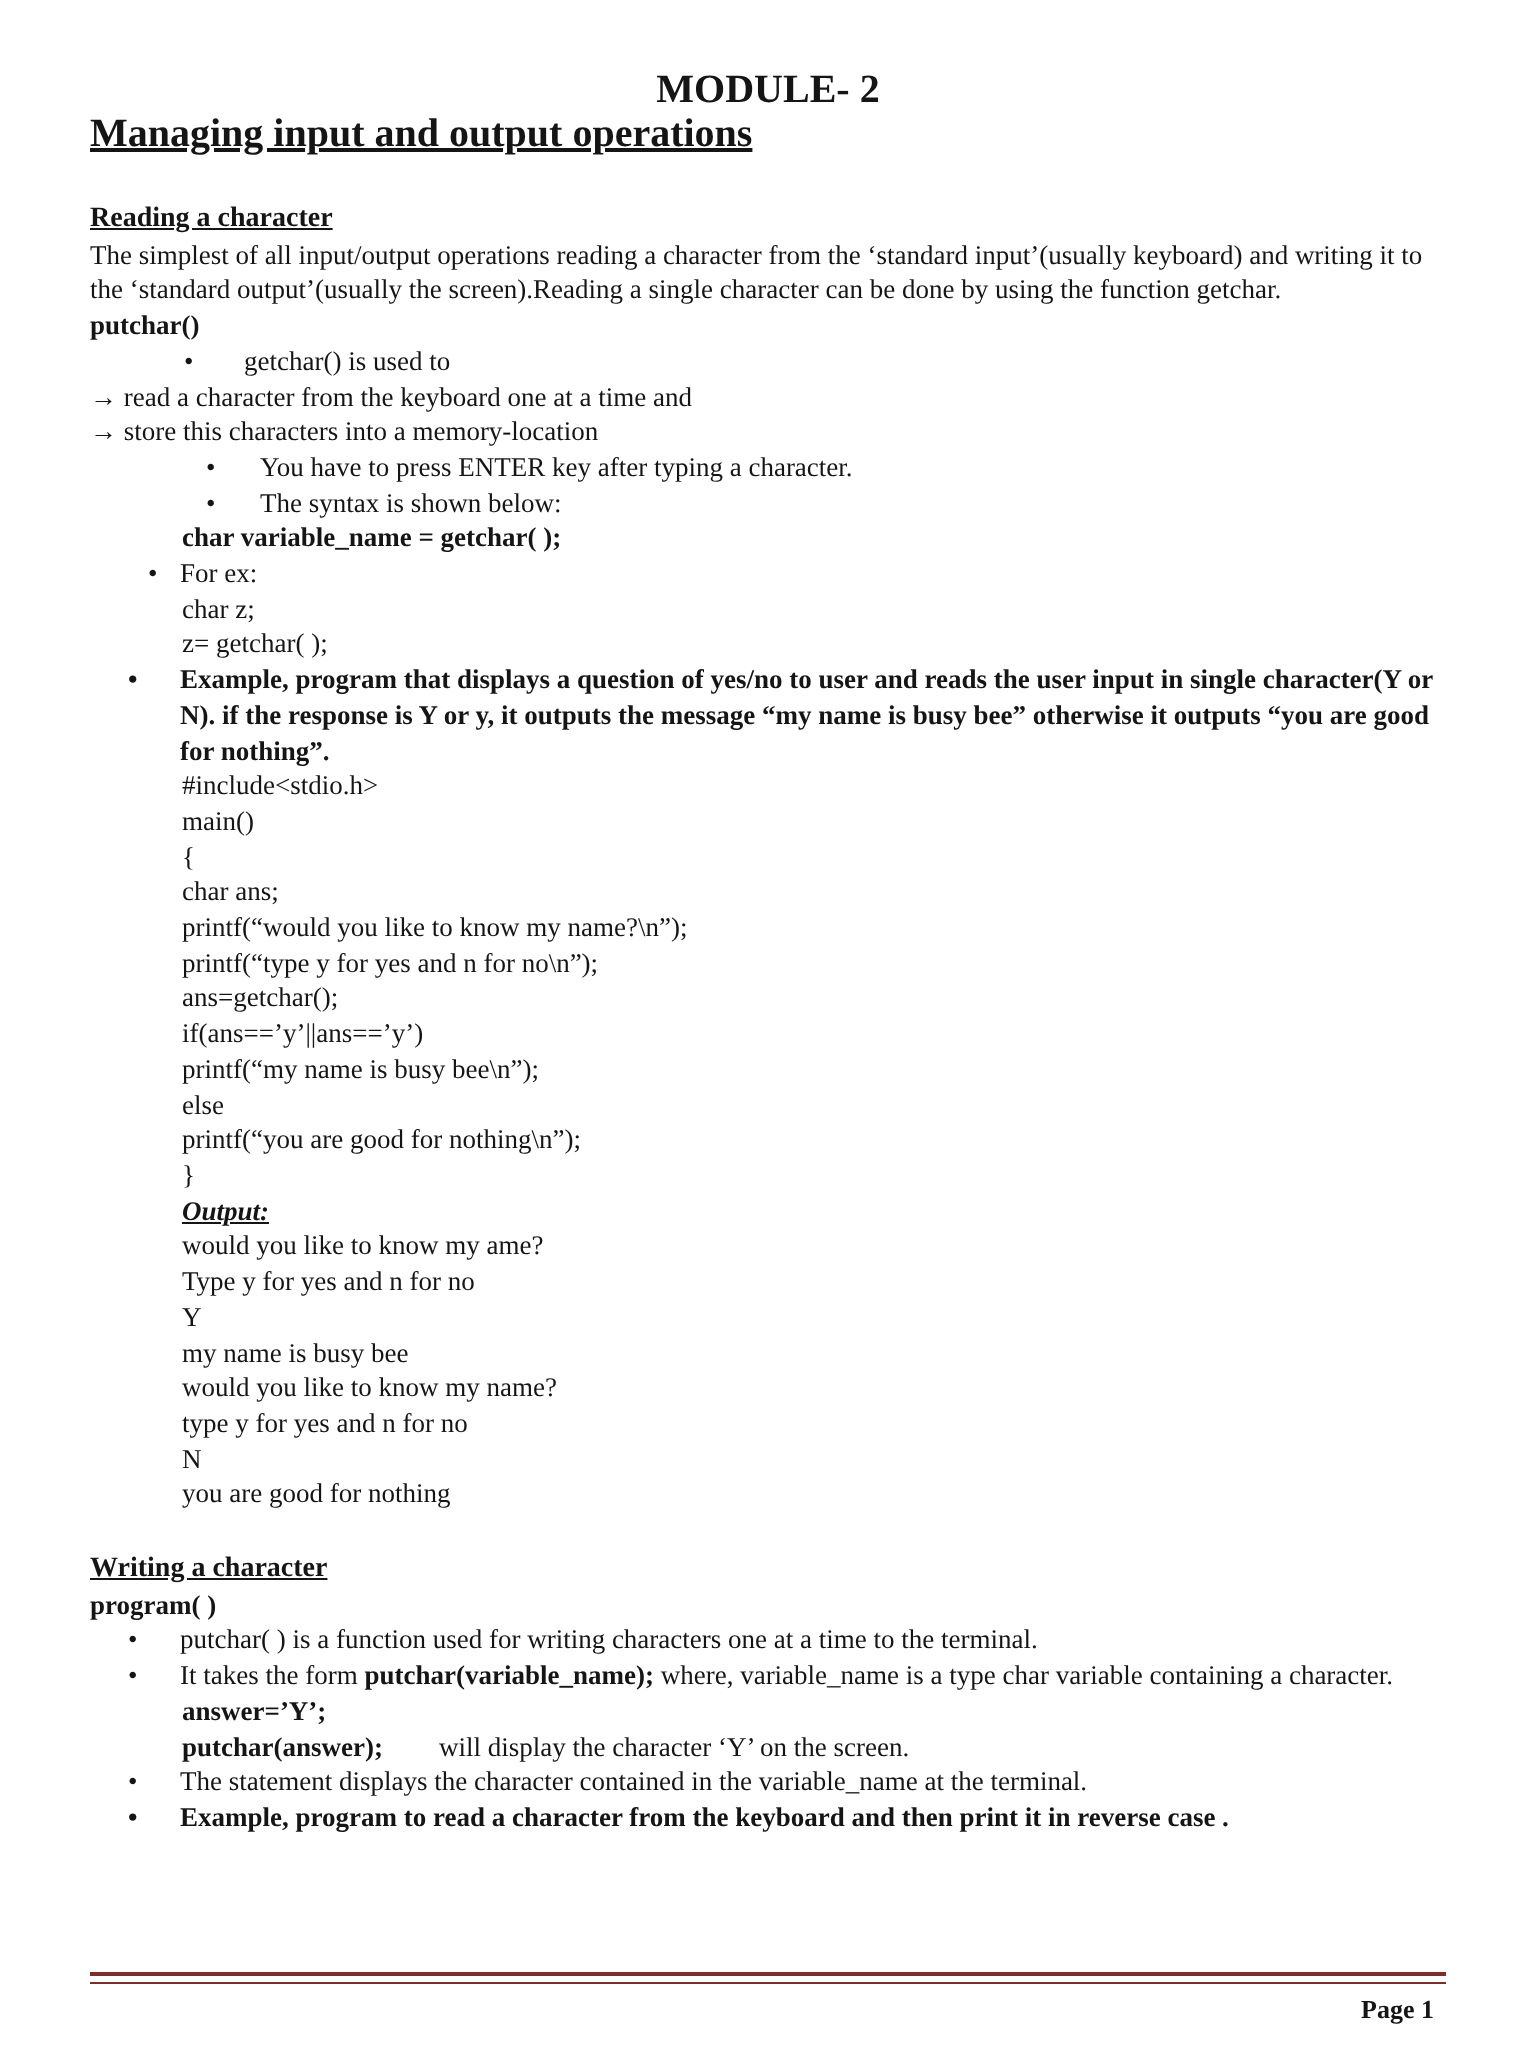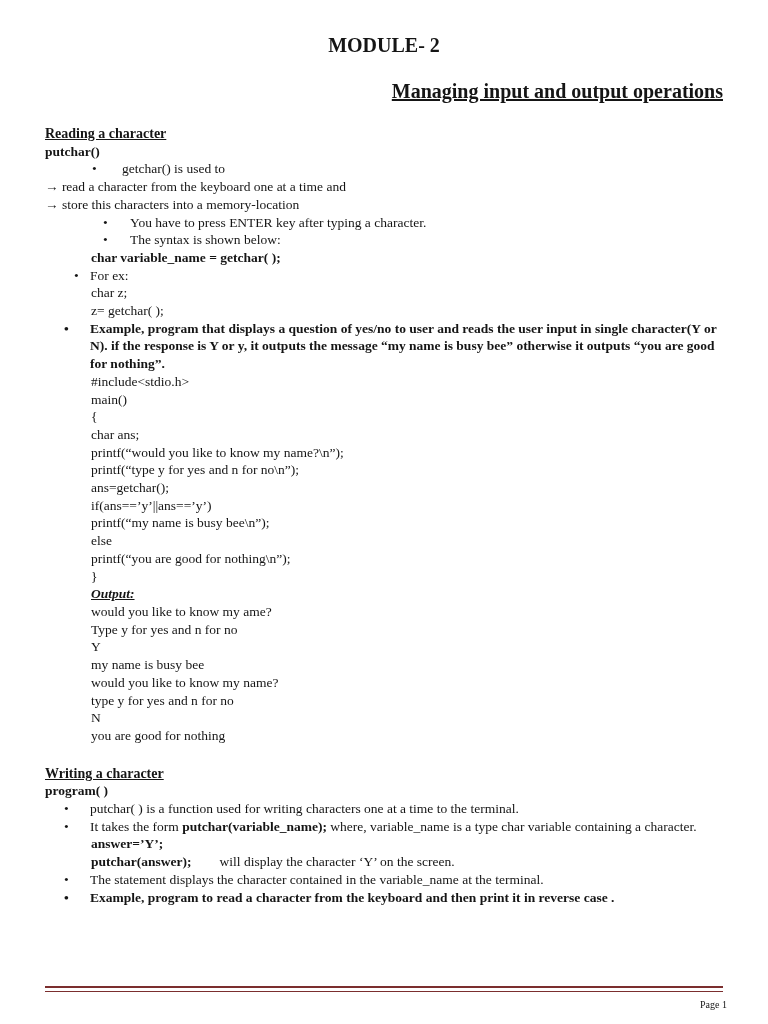--- a/index.html
+++ b/index.html
@@ -20,27 +20,26 @@
     top: 36px;
     width: 678px;
   }
   .module-title {
     text-align: center;
     font-weight: bold;
     font-size: 20px;
     line-height: 19px;
   }
   .doc-title {
-    text-align: right;
+    text-align: left;
     font-weight: bold;
     font-size: 20px;
     line-height: 25px;
     text-decoration: underline;
     margin-bottom: 21px;
-    margin-top: 24px;
   }
   .sec-heading {
     font-weight: bold;
     font-size: 14px;
     text-decoration: underline;
   }
   .b { font-weight: bold; }
   .para { text-align: left; }
   .li { position: relative; }
   .li .bullet { position: absolute; top: 0; }
@@ -64,34 +63,36 @@
     left: 45px;
     top: 986px;
     width: 678px;
     height: 3px;
     border-top: 2.5px solid #7b2e2e;
     border-bottom: 1.3px solid #7b2e2e;
   }
   .page-number {
     position: absolute;
     top: 996px;
-    right: 41px;
-    font-size: 10px;
+    right: 51px;
+    font-size: 13px;
+    font-weight: bold;
   }
 </style>
 </head>
 <body>
 
 <div class="page">
   <div class="content">
 
     <div class="module-title">MODULE- 2</div>
     <div class="doc-title">Managing input and output operations</div>
 
     <div class="sec-heading">Reading a character</div>
+    <div class="para">The simplest of all input/output operations reading a character from the ‘standard input’(usually keyboard) and writing it to the ‘standard output’(usually the screen).Reading a single character can be done by using the function getchar.</div>
     <div class="b">putchar()</div>
 
     <div class="li li-b">
       <span class="bullet">•</span>
       <span>getchar() is used to</span>
     </div>
 
     <div class="arrow-line">→ read a character from the keyboard one at a time and</div>
     <div class="arrow-line">→ store this characters into a memory-location</div>
 

